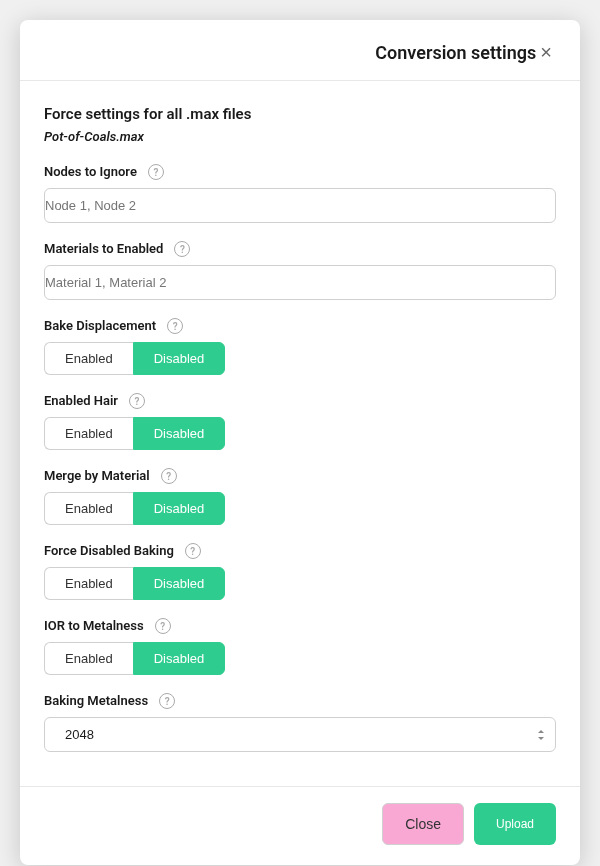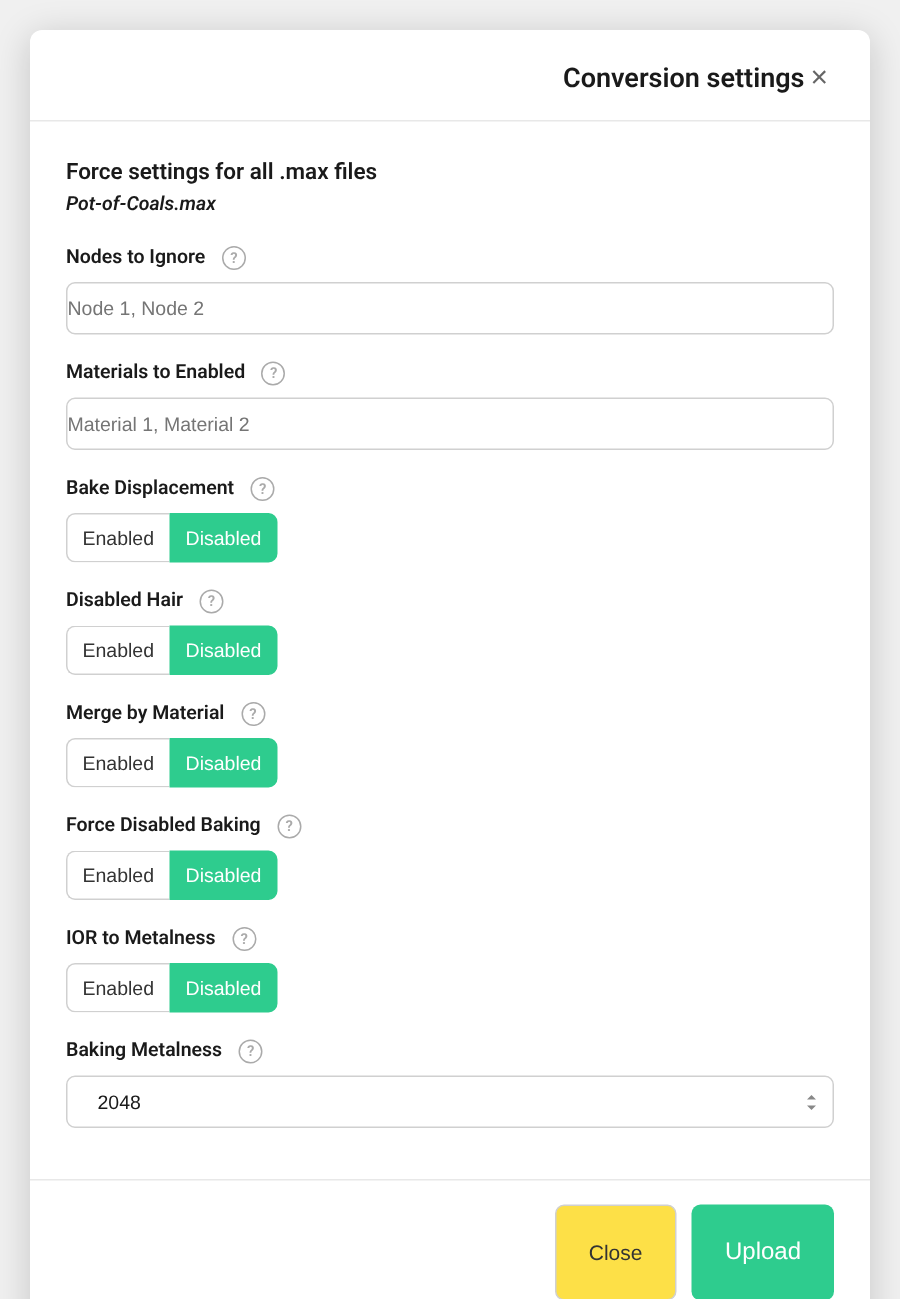--- a/index.html
+++ b/index.html
@@ -97,21 +97,21 @@
       font-size: 13px;
       color: #999;
       outline: none;
       background: #fff;
     }
     .toggle-group {
       display: flex;
       gap: 0;
     }
     .toggle-btn {
-      padding: 8px 10px;
+      padding: 8px 20px;
       font-size: 13px;
       font-weight: 500;
       border: 1.5px solid #d0d0d0;
       cursor: pointer;
       background: #fff;
       color: #333;
       transition: background 0.15s, color 0.15s;
     }
     .toggle-btn:first-child {
       border-radius: 6px 0 0 6px;
@@ -154,32 +154,32 @@
       align-items: center;
     }
     .dialog-footer {
       display: flex;
       justify-content: flex-end;
       gap: 10px;
       padding: 16px 24px 20px 24px;
       border-top: 1px solid #e8e8e8;
     }
     .btn-close {
-      padding: 23px 22px;
+      padding: 12px 22px;
       font-size: 14px;
       font-weight: 500;
       border: 1.5px solid #d0d0d0;
       border-radius: 6px;
-      background: #fde047;
+      background: #f9a8d4;
       color: #333;
       cursor: pointer;
     }
     .btn-upload {
       padding: 7px 22px;
-      font-size: 16px;
+      font-size: 12px;
       font-weight: 500;
       border: none;
       border-radius: 6px;
       background: #2ecc8e;
       color: #fff;
       cursor: pointer;
     }
   </style>
 </head>
 <body>
@@ -216,21 +216,21 @@
         <span class="help-icon">?</span>
       </div>
       <div class="toggle-group">
         <button class="toggle-btn">Enabled</button>
         <button class="toggle-btn active-disabled">Disabled</button>
       </div>
     </div>
 
     <div class="field-group">
       <div class="field-label">
-        <span>Disabled Hair</span>
+        <span>Enabled Hair</span>
         <span class="help-icon">?</span>
       </div>
       <div class="toggle-group">
         <button class="toggle-btn">Enabled</button>
         <button class="toggle-btn active-disabled">Disabled</button>
       </div>
     </div>
 
     <div class="field-group">
       <div class="field-label">

